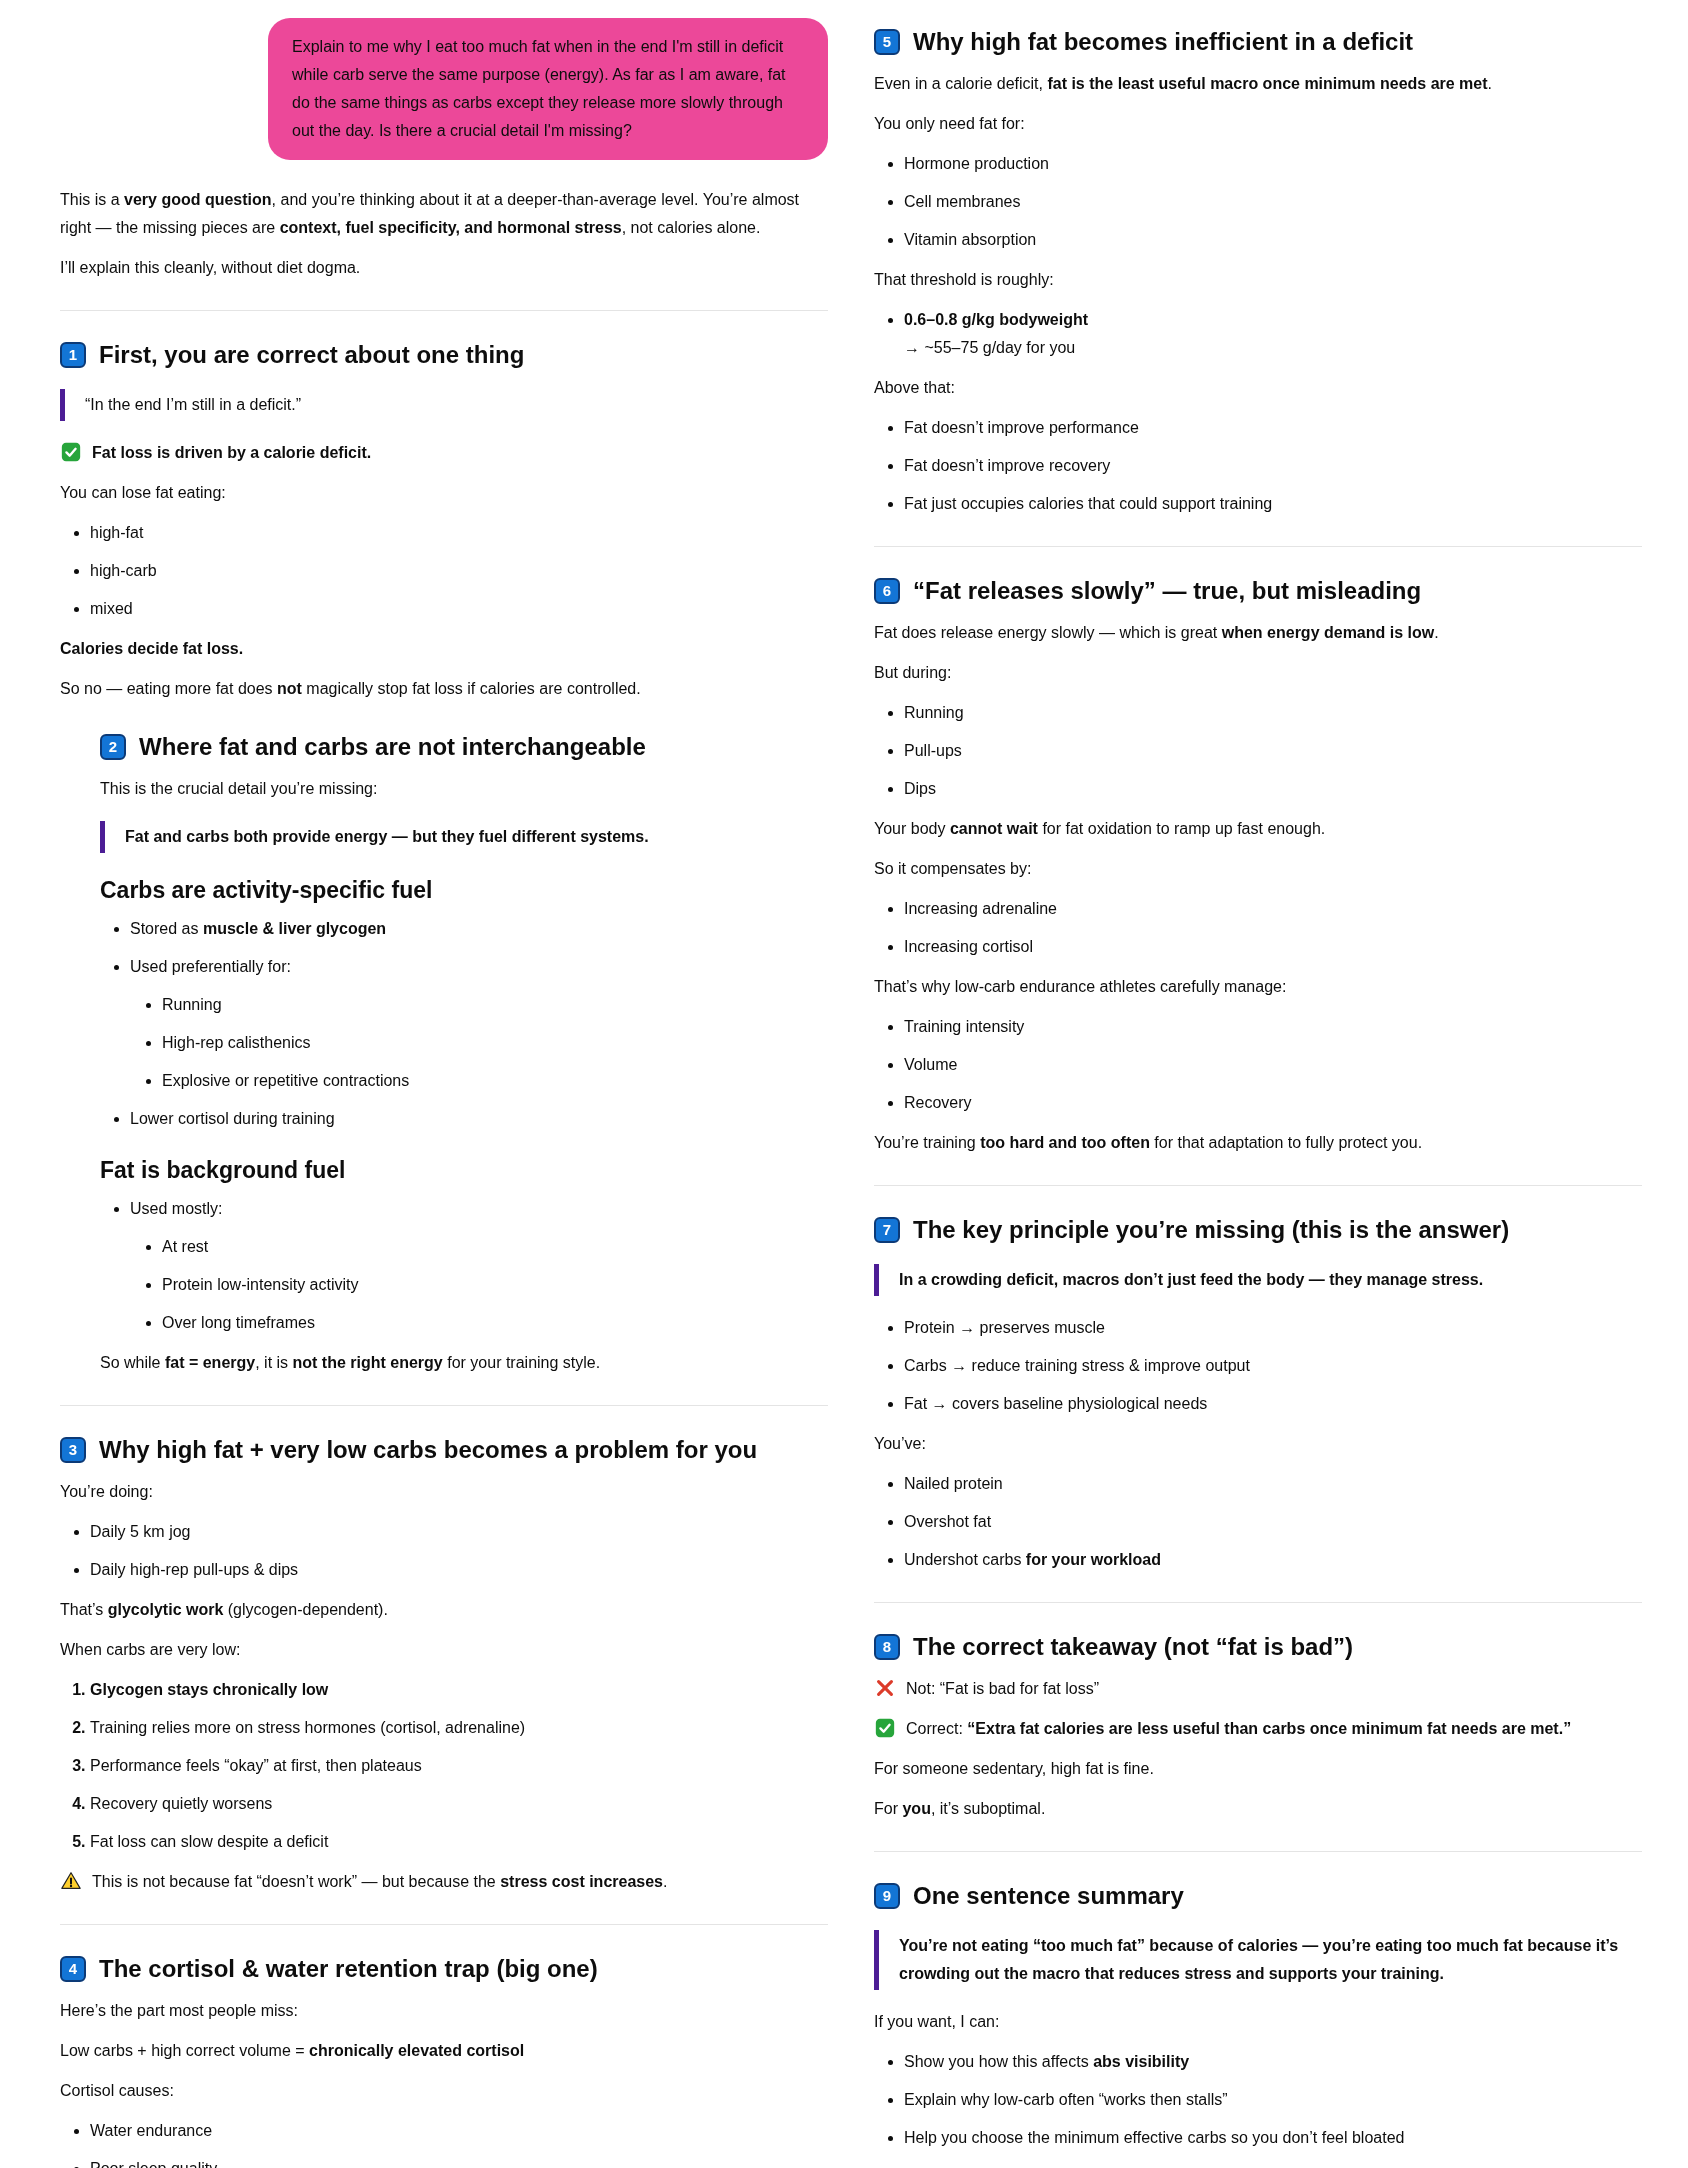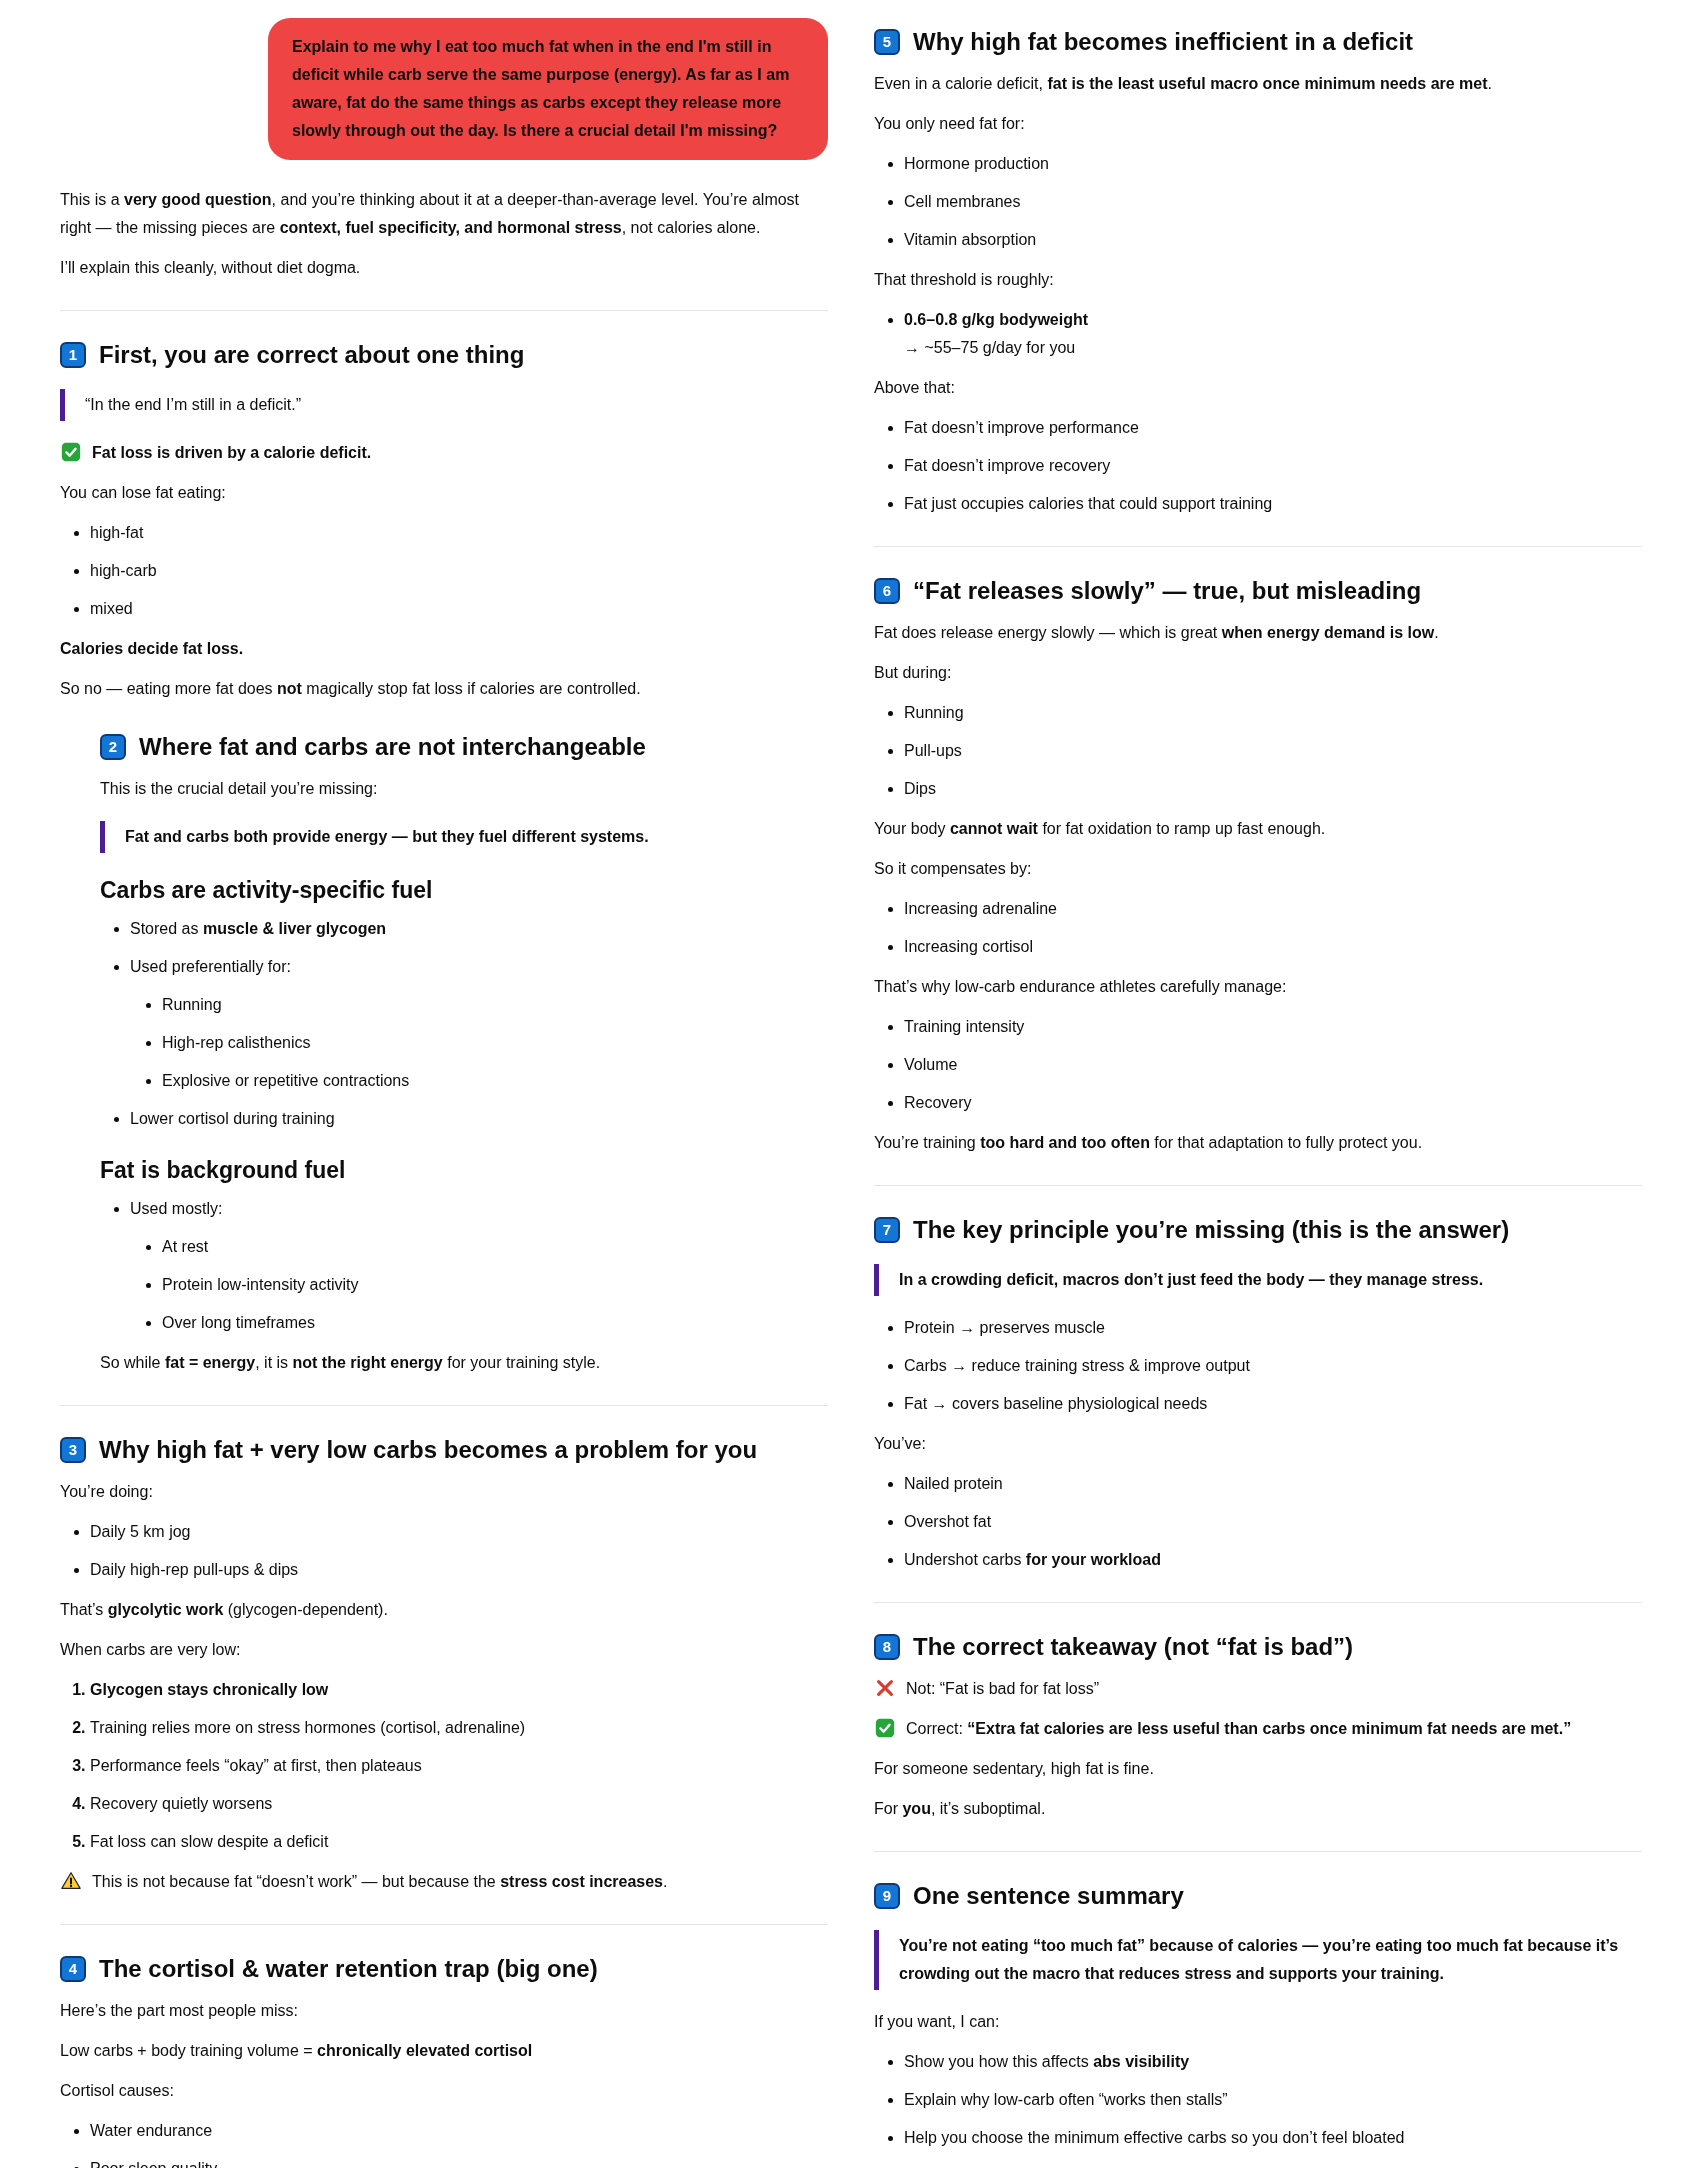--- a/index.html
+++ b/index.html
@@ -22,21 +22,21 @@
     color:#fff;font-size:15px;font-weight:700;line-height:22px;
     display:inline-flex;align-items:center;justify-content:center;
   }
   blockquote{margin:18px 0;padding:2px 0 2px 20px;border-left:5px solid #4c1d95;}
   ul,ol{margin:12px 0;padding-left:30px;}
   ul ul{margin:8px 0 2px;padding-left:32px;list-style-type:disc;}
   li{margin:10px 0;}
   ol li::marker{font-weight:700;}
   hr{border:none;border-top:1px solid #e4e4e4;margin:28px 0;}
   .bubble-row{display:flex;justify-content:flex-end;margin:4px 0 26px;}
-  .bubble{background:#ef4444;border-radius:22px;padding:15px 24px;max-width:560px;box-sizing:border-box;font-weight:bold;}
+  .bubble{background:#ec4899;border-radius:22px;padding:15px 24px;max-width:560px;box-sizing:border-box;}
   .iconline{margin:12px 0;}
   .emoji{display:inline-block;vertical-align:-5px;margin-right:10px;}
   .sec-indent{margin-left:40px;}
 </style>
 </head>
 <body>
 
 <div class="page">
 
   <div class="col col-left">
@@ -143,21 +143,21 @@
     </section>
 
     <hr>
 
     <section>
       <h3>
         <span class="kc">4</span>
         <span>The cortisol &amp; water retention trap (big one)</span>
       </h3>
       <p>Here’s the part most people miss:</p>
-      <p><span>Low carbs + body training volume = </span><span class="b">chronically elevated cortisol</span></p>
+      <p><span>Low carbs + high correct volume = </span><span class="b">chronically elevated cortisol</span></p>
       <p>Cortisol causes:</p>
       <ul>
         <li>Water endurance</li>
         <li>Poor sleep quality</li>
 
       </ul>
 
     </section>
 
   </div>

